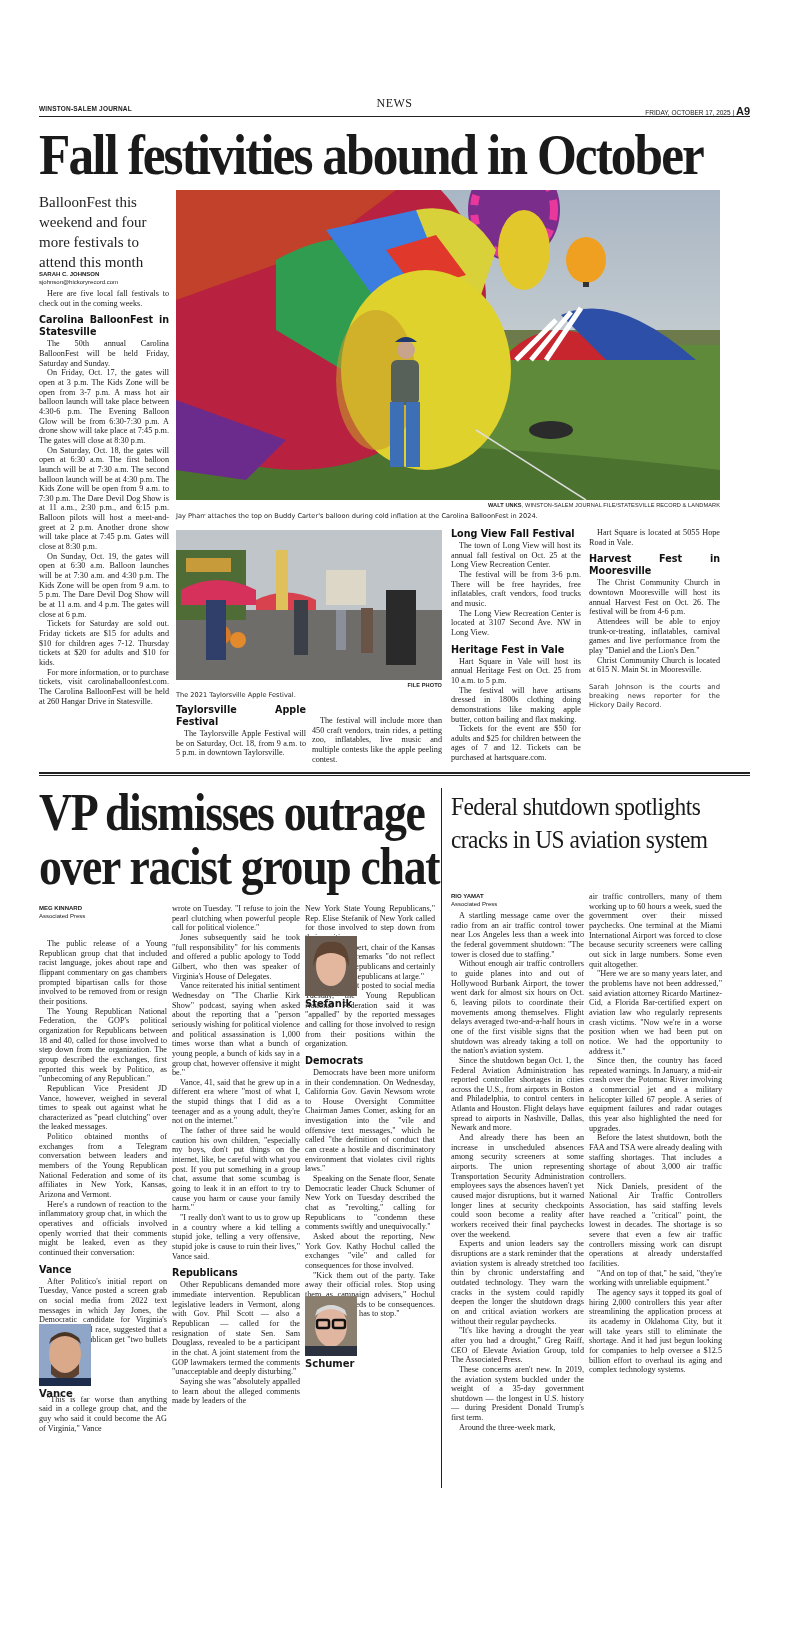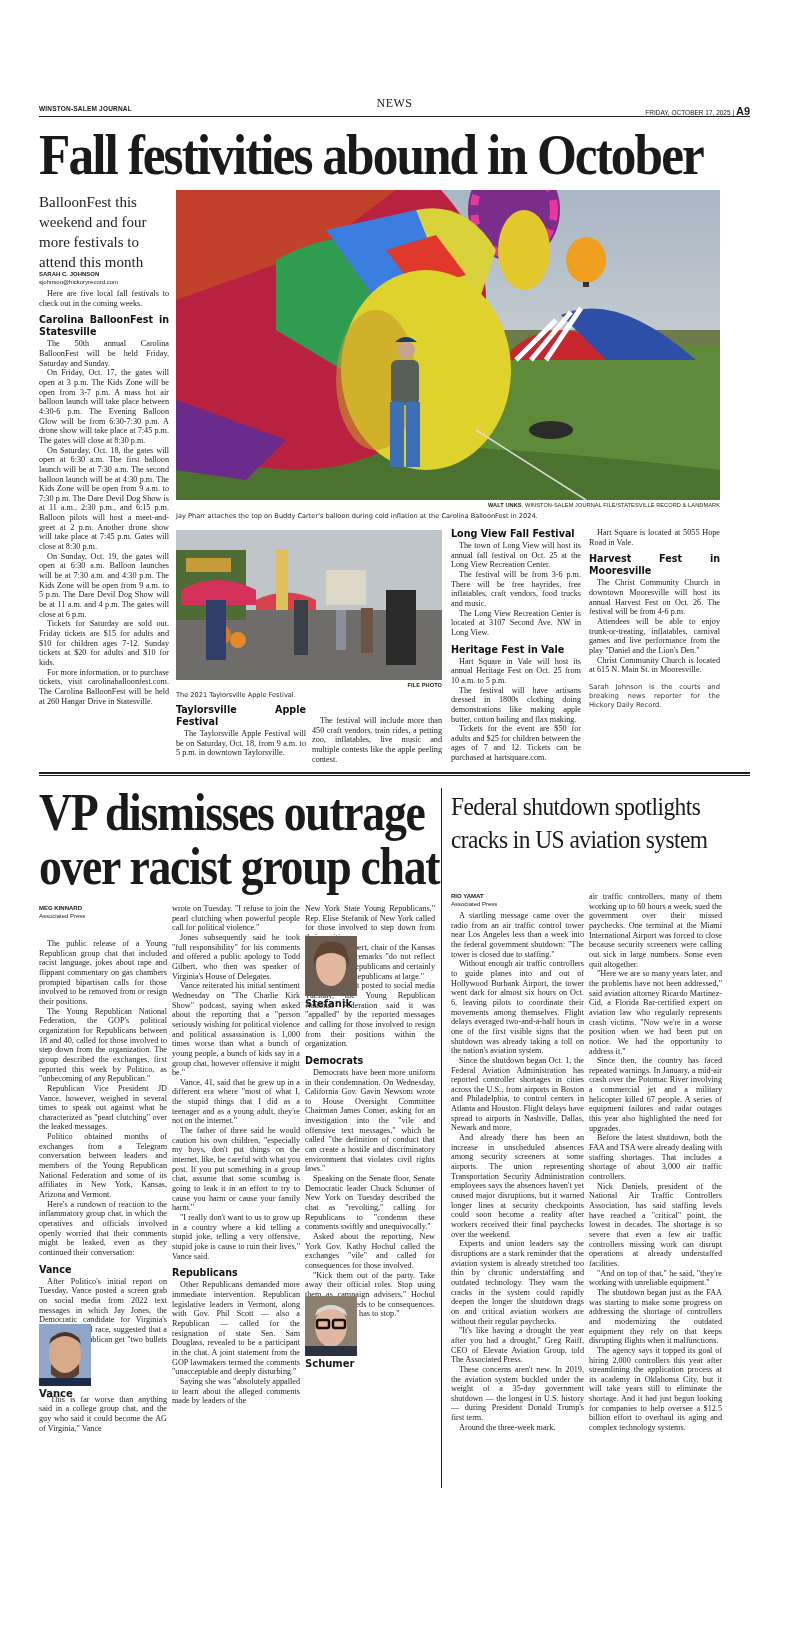--- a/index.html
+++ b/index.html
@@ -42,21 +42,21 @@
 <div class="abs deck">BalloonFest this weekend and four more festivals to attend this month</div>
 
 <div class="abs col" style="top:270px;left:39px;width:130px">
   <div class="byline"><b>SARAH C. JOHNSON</b><span>sjohnson@hickoryrecord.com</span></div>
   <p style="margin-top:3px">Here are five local fall festivals to check out in the coming weeks.</p>
   <div class="sub">Carolina BalloonFest in Statesville</div>
   <p>The 50th annual Carolina BalloonFest will be held Friday, Saturday and Sunday.</p>
   <p>On Friday, Oct. 17, the gates will open at 3 p.m. The Kids Zone will be open from 3-7 p.m. A mass hot air balloon launch will take place between 4:30-6 p.m. The Evening Balloon Glow will be from 6:30-7:30 p.m. A drone show will take place at 7:45 p.m. The gates will close at 8:30 p.m.</p>
   <p>On Saturday, Oct. 18, the gates will open at 6:30 a.m. The first balloon launch will be at 7:30 a.m. The second balloon launch will be at 4:30 p.m. The Kids Zone will be open from 9 a.m. to 7:30 p.m. The Dare Devil Dog Show is at 11 a.m., 2:30 p.m., and 6:15 p.m. Balloon pilots will host a meet-and-greet at 2 p.m. Another drone show will take place at 7:45 p.m. Gates will close at 8:30 p.m.</p>
   <p>On Sunday, Oct. 19, the gates will open at 6:30 a.m. Balloon launches will be at 7:30 a.m. and 4:30 p.m. The Kids Zone will be open from 9 a.m. to 5 p.m. The Dare Devil Dog Show will be at 11 a.m. and 4 p.m. The gates will close at 6 p.m.</p>
-  <p>Tickets for Saturday are sold out. Friday tickets are $15 for adults and $10 for children ages 7-12. Sunday tickets at $20 for adults and $10 for kids.</p>
+  <p>Tickets for Saturday are sold out. Friday tickets are $15 for adults and $10 for children ages 7-12. Thursday tickets at $20 for adults and $10 for kids.</p>
   <p>For more information, or to purchase tickets, visit carolinaballoonfest.com. The Carolina BalloonFest will be held at 260 Hangar Drive in Statesville.</p>
 </div>
 
 <div class="abs photo" style="top:190px;left:176px;width:544px;height:310px">
   <svg width="544" height="310" viewBox="0 0 544 310">
     <defs>
         <linearGradient id="sky" x1="0" y1="0" x2="0" y2="1">
           <stop offset="0" stop-color="#a9b6c4"></stop>
           <stop offset="1" stop-color="#dfe2dc"></stop>
         </linearGradient>
@@ -230,15 +230,14 @@
   <p>These concerns aren't new. In 2019, the aviation system buckled under the weight of a 35-day government shutdown — the longest in U.S. history — during President Donald Trump's first term.</p>
   <p>Around the three-week mark,</p>
 </div>
 <div class="abs col" style="top:892px;left:589px;width:133px">
   <p style="text-indent:0">air traffic controllers, many of them working up to 60 hours a week, sued the government over their missed paychecks. One terminal at the Miami International Airport was forced to close because security screeners were calling out sick in large numbers. Some even quit altogether.</p>
   <p>"Here we are so many years later, and the problems have not been addressed," said aviation attorney Ricardo Martinez-Cid, a Florida Bar-certified expert on aviation law who regularly represents crash victims. "Now we're in a worse position when we had been put on notice. We had the opportunity to address it."</p>
   <p>Since then, the country has faced repeated warnings. In January, a mid-air crash over the Potomac River involving a commercial jet and a military helicopter killed 67 people. A series of equipment failures and radar outages this year also highlighted the need for upgrades.</p>
   <p>Before the latest shutdown, both the FAA and TSA were already dealing with staffing shortages. That includes a shortage of about 3,000 air traffic controllers.</p>
   <p>Nick Daniels, president of the National Air Traffic Controllers Association, has said staffing levels have reached a "critical" point, the lowest in decades. The shortage is so severe that even a few air traffic controllers missing work can disrupt operations at already understaffed facilities.</p>
   <p>"And on top of that," he said, "they're working with unreliable equipment."</p>
-  <p>The shutdown began just as the FAA was starting to make some progress on addressing the shortage of controllers and modernizing the outdated equipment they rely on that keeps disrupting flights when it malfunctions.</p>
   <p>The agency says it topped its goal of hiring 2,000 controllers this year after streamlining the application process at its academy in Oklahoma City, but it will take years still to eliminate the shortage. And it had just begun looking for companies to help oversee a $12.5 billion effort to overhaul its aging and complex technology systems.</p>
 </div>
 
 </body></html>

